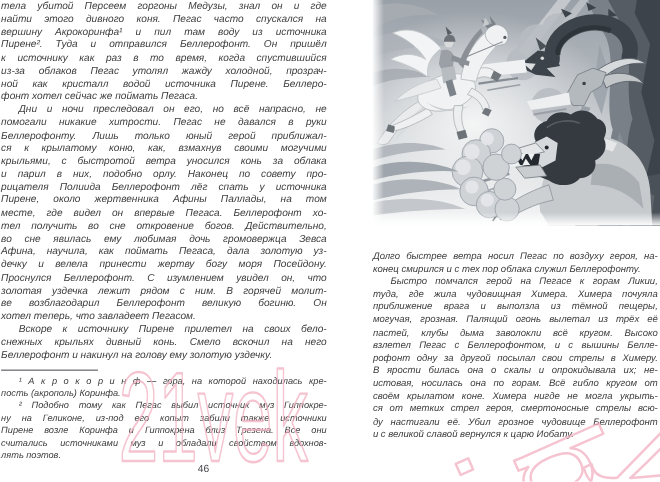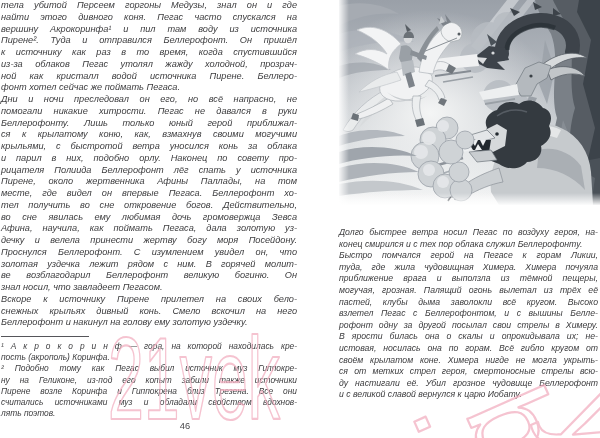--- a/index.html
+++ b/index.html
@@ -5,21 +5,21 @@
   html,body{margin:0;padding:0;}
   body{
     width:600px;height:438px;position:relative;overflow:hidden;
     background:#ffffff;
     font-family:"Liberation Sans", sans-serif;
     color:#3c3c3e;
   }
   .col{position:absolute;}
   .ln{text-align:left;font-style:italic;}
   .ln.j{text-align:justify;text-align-last:justify;}
-  .ln.i{padding-left:0;}
+  .ln.i{padding-left:16px;}
   #left-col{left:1px;top:0;width:296px;font-size:9.2px;line-height:11.75px;}
   #fn-rule{position:absolute;left:1px;top:336px;width:88px;border-top:1px solid #55555a;height:0;}
   #footnotes{left:1px;top:341px;width:296px;font-size:8.4px;line-height:11.2px;}
   #pagenum-left{position:absolute;left:1px;top:421px;width:296px;text-align:center;font-size:9.3px;color:#47474a;padding-left:36px;}
   #illustration-wrap{position:absolute;left:339px;top:0;width:261px;height:205px;}
   #right-col{left:339px;top:227px;width:259px;font-size:8.7px;line-height:11.6px;}
   #pagenum-right{position:absolute;left:339px;top:425px;width:259px;text-align:center;font-size:9.3px;color:#47474a;margin-top:24px;}
   #watermark{position:absolute;left:0;top:0;width:600px;height:438px;pointer-events:none;opacity:.75;}
   #watermark text{
     font-family:"Liberation Sans", sans-serif;
@@ -47,21 +47,21 @@
     <div class="ln j">рицателя Полиида Беллерофонт лёг спать у источника</div>
     <div class="ln j">Пирене, около жертвенника Афины Паллады, на том</div>
     <div class="ln j">месте, где видел он впервые Пегаса. Беллерофонт хо-</div>
     <div class="ln j">тел получить во сне откровение богов. Действительно,</div>
     <div class="ln j">во сне явилась ему любимая дочь громовержца Зевса</div>
     <div class="ln j">Афина, научила, как поймать Пегаса, дала золотую уз-</div>
     <div class="ln j">дечку и велела принести жертву богу моря Посейдону.</div>
     <div class="ln j">Проснулся Беллерофонт. С изумлением увидел он, что</div>
     <div class="ln j">золотая уздечка лежит рядом с ним. В горячей молит-</div>
     <div class="ln j">ве возблагодарил Беллерофонт великую богиню. Он</div>
-    <div class="ln">знал носил, что завладеет Пегасом.</div>
+    <div class="ln">хотел теперь, что завладеет Пегасом.</div>
     <div class="ln j i">Вскоре к источнику Пирене прилетел на своих бело-</div>
     <div class="ln j">снежных крыльях дивный конь. Смело вскочил на него</div>
     <div class="ln">Беллерофонт и накинул на голову ему золотую уздечку.</div>
   </div>
 <div id="fn-rule"></div>
 <div id="footnotes" class="col">
     <div class="ln j i">¹ А к р о к о р и н ф — гора, на которой находилась кре-</div>
     <div class="ln">пость (акрополь) Коринфа.</div>
     <div class="ln j i">² Подобно тому как Пегас выбил источник муз Гиппокре-</div>
     <div class="ln j">ну на Геликоне, из-под его копыт забили также источники</div>

